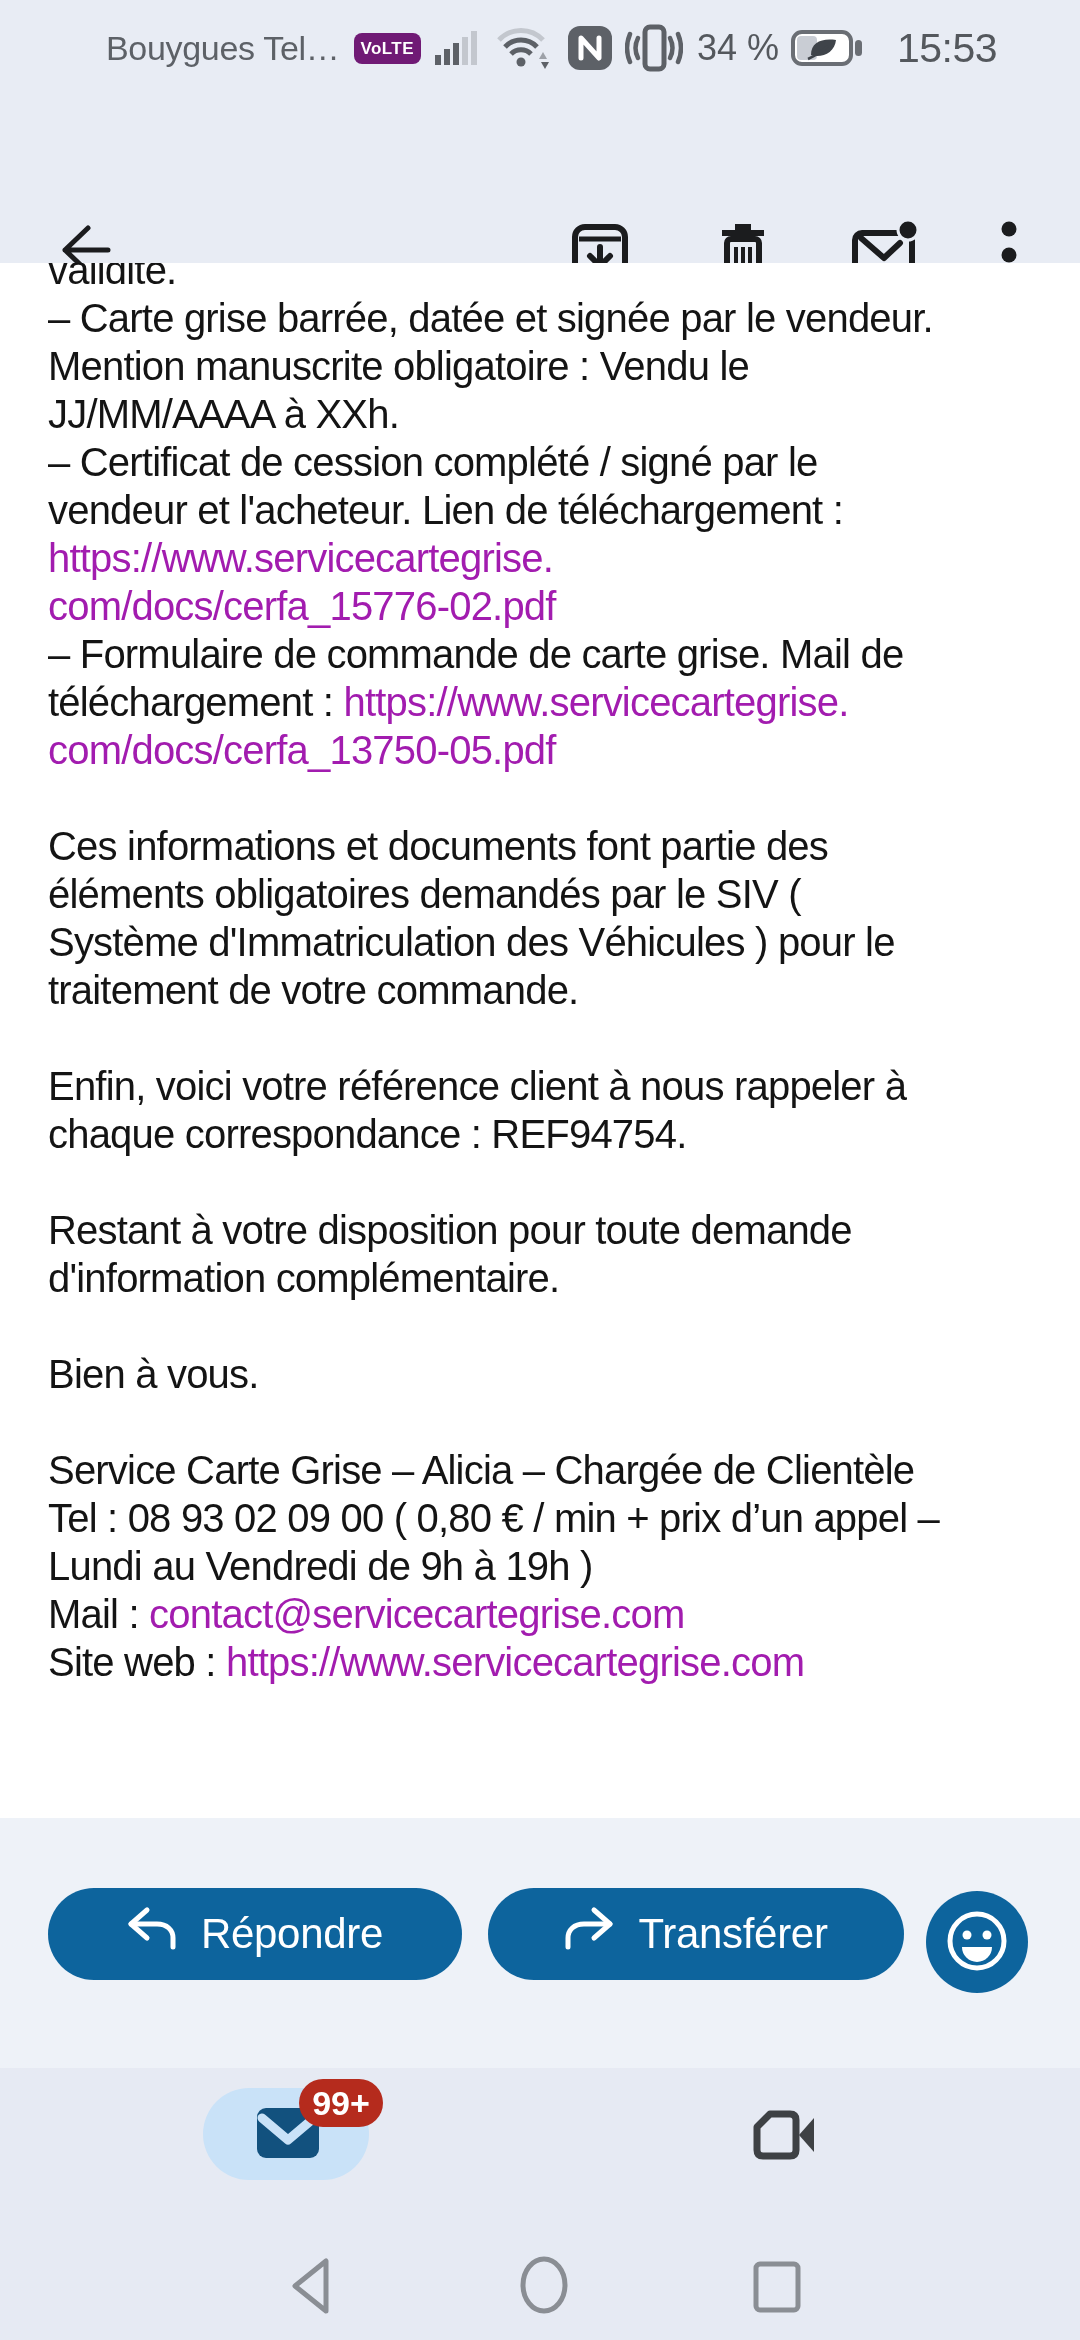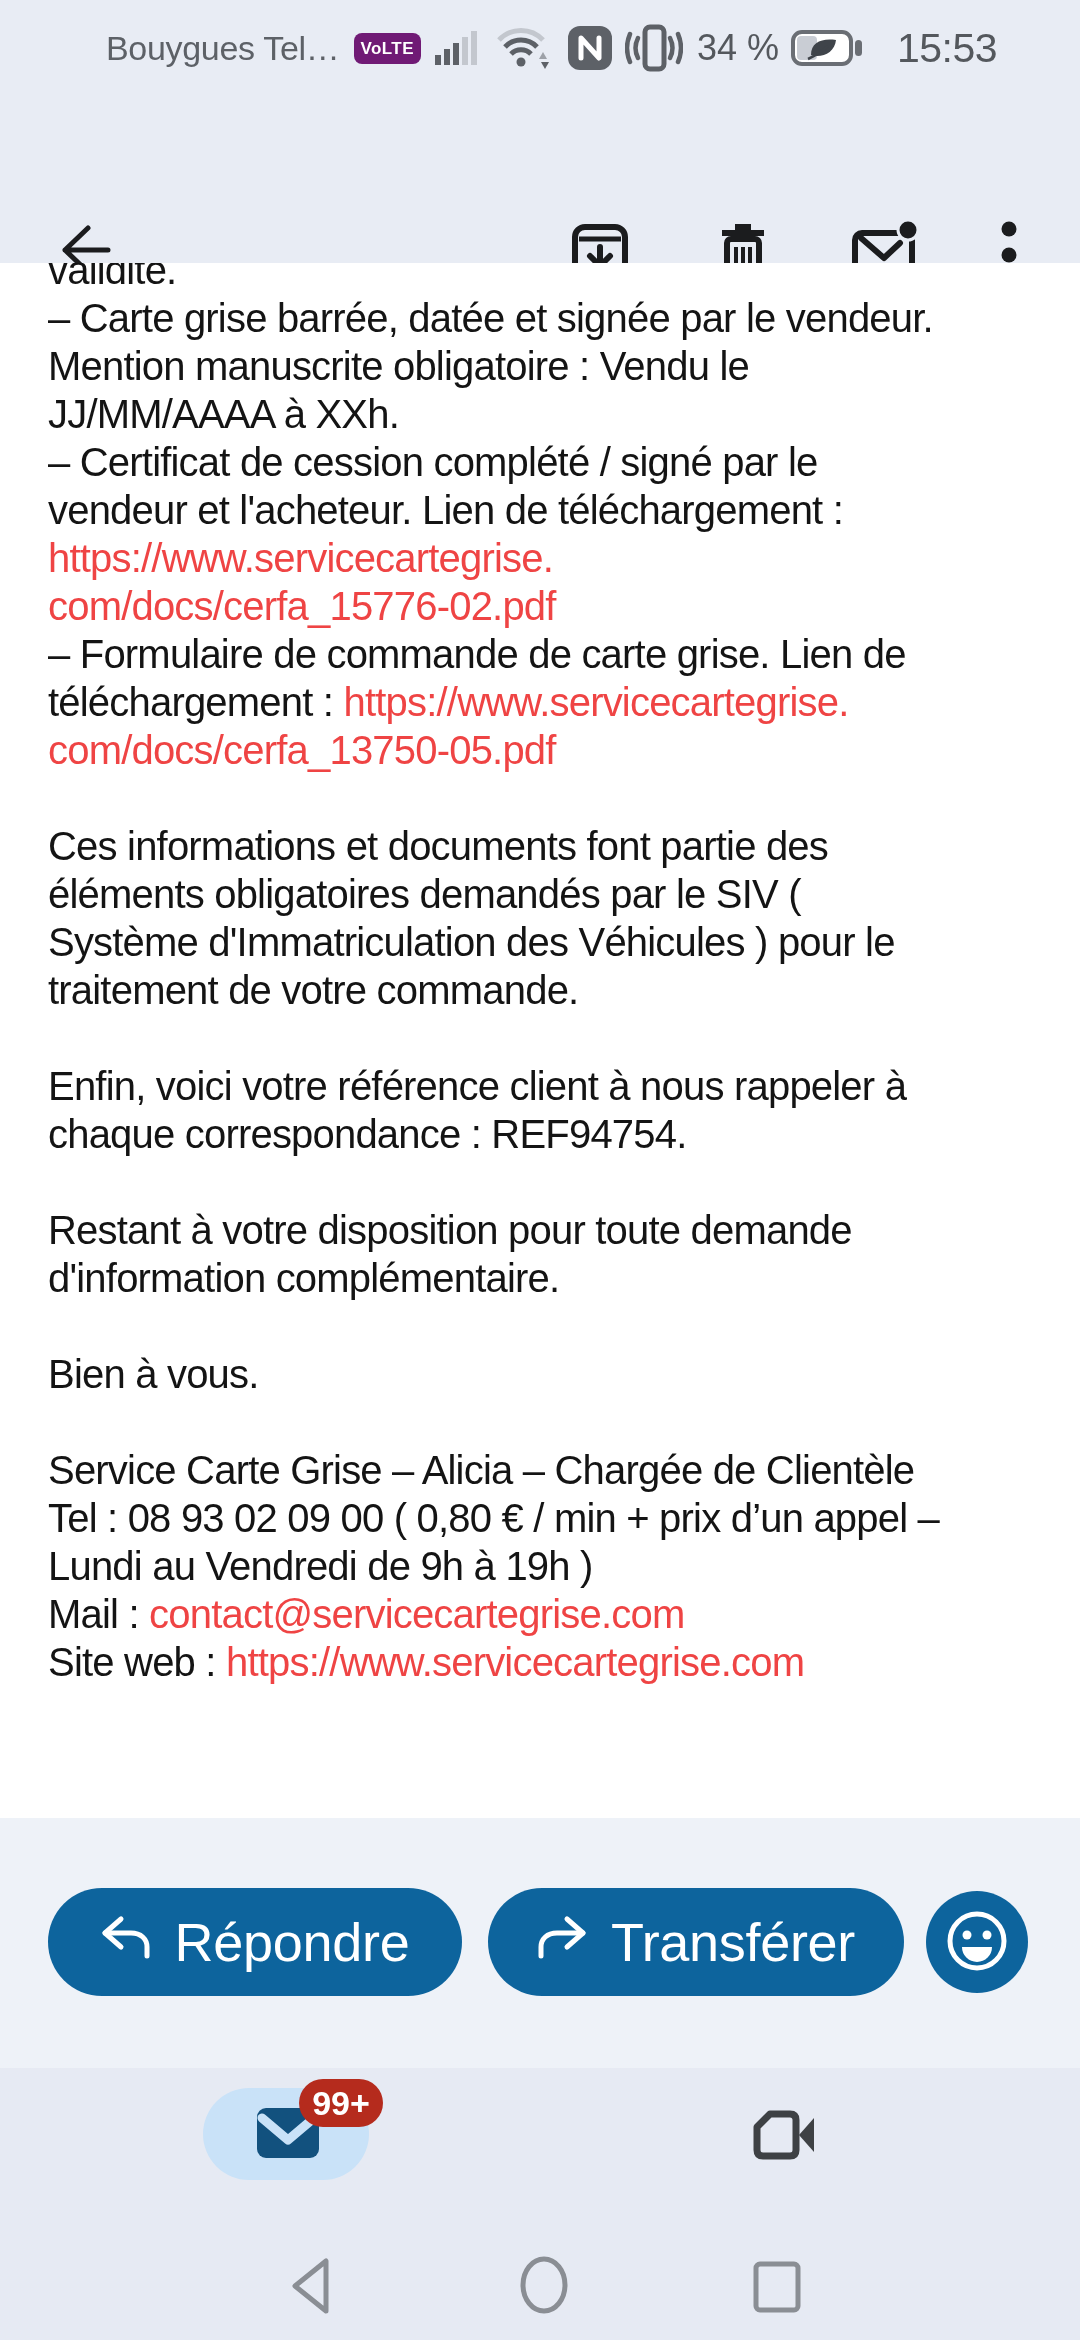--- a/index.html
+++ b/index.html
@@ -27,26 +27,26 @@
   .btn-archive { left:571px; top:141px; }
   .btn-trash   { left:714px; top:139px; }
   .btn-unread  { left:852px; top:136px; }
   .btn-more    { left:1000px;top:138px; }
 
   
   .email-body { position:absolute; top:263px; left:0; width:1080px; height:1555px; background:#ffffff; overflow:hidden; }
   .email-text { margin:-17px 0 0 48px; width:1014px; font-size:40px; line-height:48px;
                 letter-spacing:-0.8px; color:#141414; }
   .ln { white-space:pre; height:48px; }
-  .email-text a { color:#ef4444; text-decoration:none;margin-top:8px; }
+  .email-text a { color:#a21caf; text-decoration:none;margin-top:8px; }
 
   
   .action-bar { position:absolute; top:1818px; left:0; width:1080px; height:250px; background:#eef2f8; }
-  .pill { position:absolute; top:70px; height:108px; border-radius:56px; background:#0d649d;
-          color:#ffffff; font-size:54px; font-family:inherit; letter-spacing:-0.3px;
+  .pill { position:absolute; top:70px; height:92px; border-radius:56px; background:#0d649d;
+          color:#ffffff; font-size:42px; font-family:inherit; letter-spacing:-0.3px;
           display:flex; align-items:center; justify-content:center; gap:24px; border:none; cursor:pointer; }
   .pill-reply { left:48px; width:414px; }
   .pill-forward { left:488px; width:416px; }
   .emoji-btn { position:absolute; left:926px; top:73px; width:102px; height:102px; border-radius:50%;
                background:#0d649d; border:none; cursor:pointer; display:flex; align-items:center; justify-content:center; }
 
   
   .dock { position:absolute; top:2068px; left:0; width:1080px; height:272px; background:#e6eaf3; }
   .mail-shortcut { position:absolute; left:203px; top:20px; width:180px; height:92px; cursor:pointer; }
   .mail-blob { position:absolute; left:0; top:0; width:166px; height:92px; border-radius:46px; background:#c9e2f8; }
@@ -161,21 +161,21 @@
   <div class="email-body">
     <div class="email-text">
         <div class="ln"><span>validité.</span></div>
         <div class="ln"><span>– Carte grise barrée, datée et signée par le vendeur.</span></div>
         <div class="ln"><span>Mention manuscrite obligatoire : Vendu le</span></div>
         <div class="ln"><span>JJ/MM/AAAA à XXh.</span></div>
         <div class="ln"><span>– Certificat de cession complété / signé par le</span></div>
         <div class="ln"><span>vendeur et l'acheteur. Lien de téléchargement :</span></div>
         <div class="ln"><a href="#">https://www.servicecartegrise.</a></div>
         <div class="ln"><a href="#">com/docs/cerfa_15776-02.pdf</a></div>
-        <div class="ln"><span>– Formulaire de commande de carte grise. Lien de</span></div>
+        <div class="ln"><span>– Formulaire de commande de carte grise. Mail de</span></div>
         <div class="ln"><span>téléchargement : </span><a href="#">https://www.servicecartegrise.</a></div>
         <div class="ln"><a href="#">com/docs/cerfa_13750-05.pdf</a></div>
         <div class="ln"> </div>
         <div class="ln"><span>Ces informations et documents font partie des</span></div>
         <div class="ln"><span>éléments obligatoires demandés par le SIV (</span></div>
         <div class="ln"><span>Système d'Immatriculation des Véhicules ) pour le</span></div>
         <div class="ln"><span>traitement de votre commande.</span></div>
         <div class="ln"> </div>
         <div class="ln"><span>Enfin, voici votre référence client à nous rappeler à</span></div>
         <div class="ln"><span>chaque correspondance : REF94754.</span></div>

